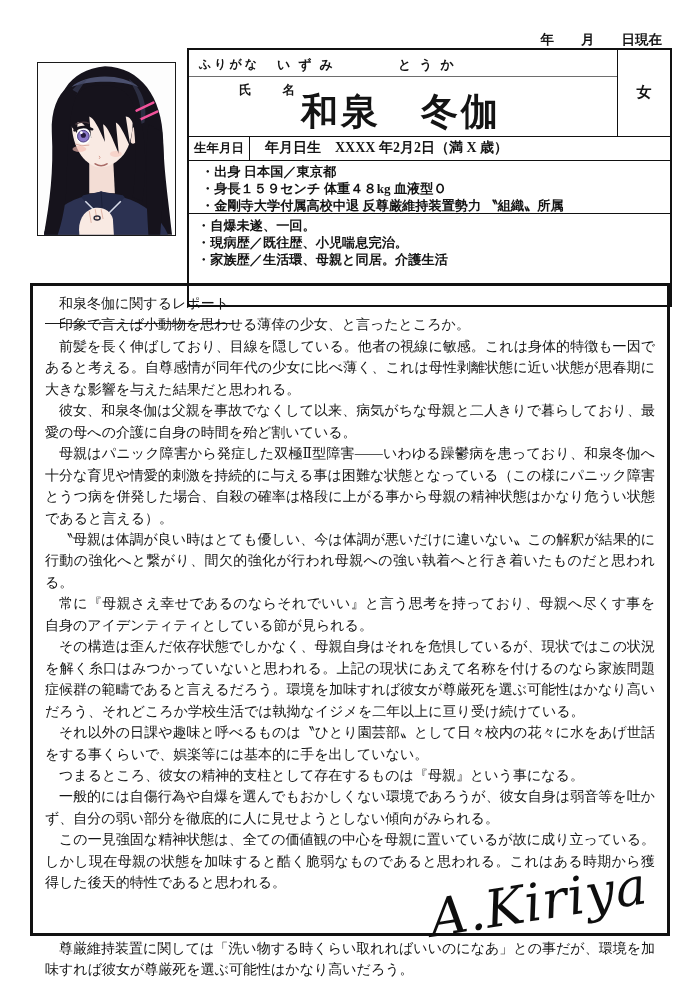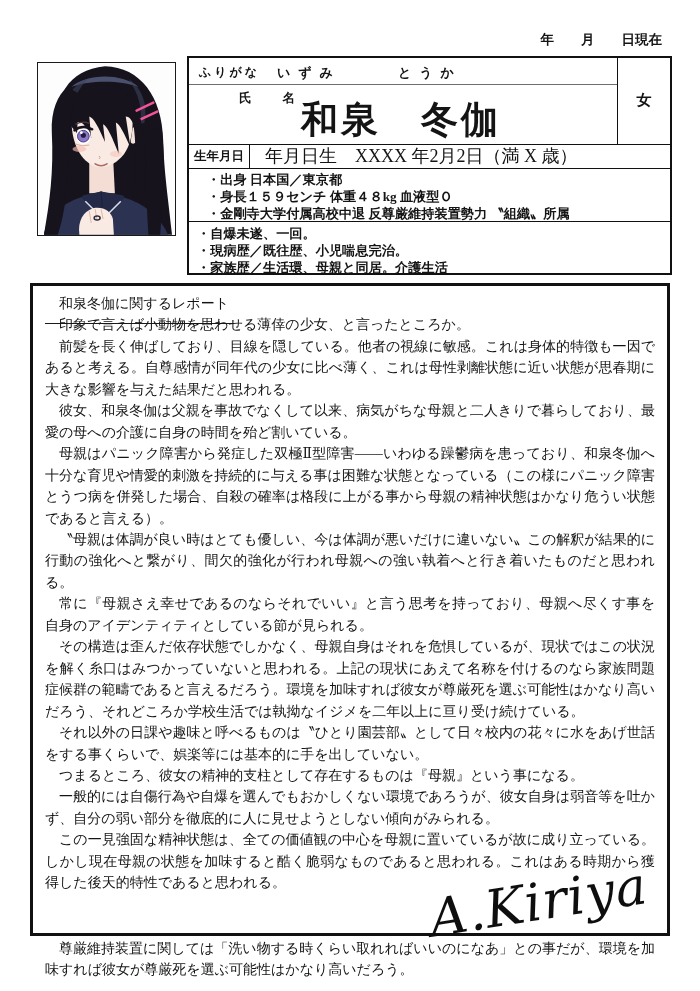--- a/index.html
+++ b/index.html
@@ -6,34 +6,34 @@
   .page{
     position:relative;width:700px;height:991px;background:#ffffff;overflow:hidden;
     font-family:"Liberation Serif","DejaVu Serif",serif;color:#141414;
   }
   
   .date-line{position:absolute;top:31px;right:38px;font-size:13.5px;display:flex;gap:27px;font-weight:600;}
   
   .photo-box{position:absolute;left:37px;top:62px;width:139px;height:174px;border:1.5px solid #1a1a1a;box-sizing:border-box;overflow:hidden;background:#fdfdfd;}
   .photo-box svg{display:block;width:100%;height:100%;}
   
-  .form-box{position:absolute;left:187px;top:56px;width:485px;height:219px;border:2.5px solid #111;box-sizing:border-box;background:#fff;}
+  .form-box{position:absolute;left:187px;top:48px;width:485px;height:259px;border:2.5px solid #111;box-sizing:border-box;background:#fff;}
   .row-furigana{position:absolute;left:0;top:0;width:428px;height:26px;border-bottom:1.5px solid #6e6e6e;}
   .furigana-label{position:absolute;left:10px;top:6px;font-size:12px;letter-spacing:3px;font-weight:600;}
   .kana{position:absolute;top:6px;font-size:13px;letter-spacing:8px;font-weight:600;}
   .kana1{left:88px;}
   .kana2{left:203px;margin-left:6px;}
   .row-name{position:absolute;left:0;top:27.5px;width:428px;height:58px;margin-left:40px;}
   .name-label{position:absolute;left:10px;top:4px;font-size:12.5px;letter-spacing:2px;font-weight:600;}
   .name-value{position:absolute;left:72px;top:9px;font-size:37px;font-weight:bold;letter-spacing:3px;white-space:nowrap;}
   .sex-cell{position:absolute;left:428px;right:0;top:0;height:85.5px;border-left:1.5px solid #111;display:flex;align-items:center;justify-content:center;font-size:15px;font-weight:600;}
   .row-birth{position:absolute;left:0;right:0;top:85.5px;height:25px;border-top:1.5px solid #111;border-bottom:1.5px solid #111;box-sizing:border-box;}
   .birth-label{position:absolute;left:0;top:0;bottom:0;width:60px;border-right:1.5px solid #111;display:flex;align-items:center;justify-content:center;font-size:12.5px;font-weight:600;}
-  .birth-value{position:absolute;left:76px;top:0;line-height:22px;font-size:18px;font-weight:400;white-space:nowrap;}
-  .row-profile{position:absolute;left:0;right:0;top:110.5px;height:53px;border-bottom:1.5px solid #111;box-sizing:border-box;padding:2px 18px;font-size:13.2px;line-height:17.3px;font-weight:600;}
+  .birth-value{position:absolute;left:76px;top:0;line-height:22px;font-size:14px;font-weight:700;white-space:nowrap;}
+  .row-profile{position:absolute;left:0;right:0;top:110.5px;height:53px;border-bottom:1.5px solid #111;box-sizing:border-box;padding:2px 12px;font-size:13.2px;line-height:17.3px;font-weight:600;}
   .row-history{position:absolute;left:0;right:0;top:163.5px;bottom:0;padding:3px 8px;font-size:13.2px;line-height:17.3px;font-weight:600;}
   .row-profile div,.row-history div{white-space:nowrap;}
   
   .report-box{
     position:absolute;left:30px;top:283px;width:640px;height:653px;border:3px solid #111;
     box-sizing:border-box;padding:7px 12px;font-size:14px;line-height:21.45px;
     text-align:justify;text-justify:inter-ideograph;
   }
   .report-box p{margin:0;text-indent:1em;}
   p.report-title{text-indent:0;}

